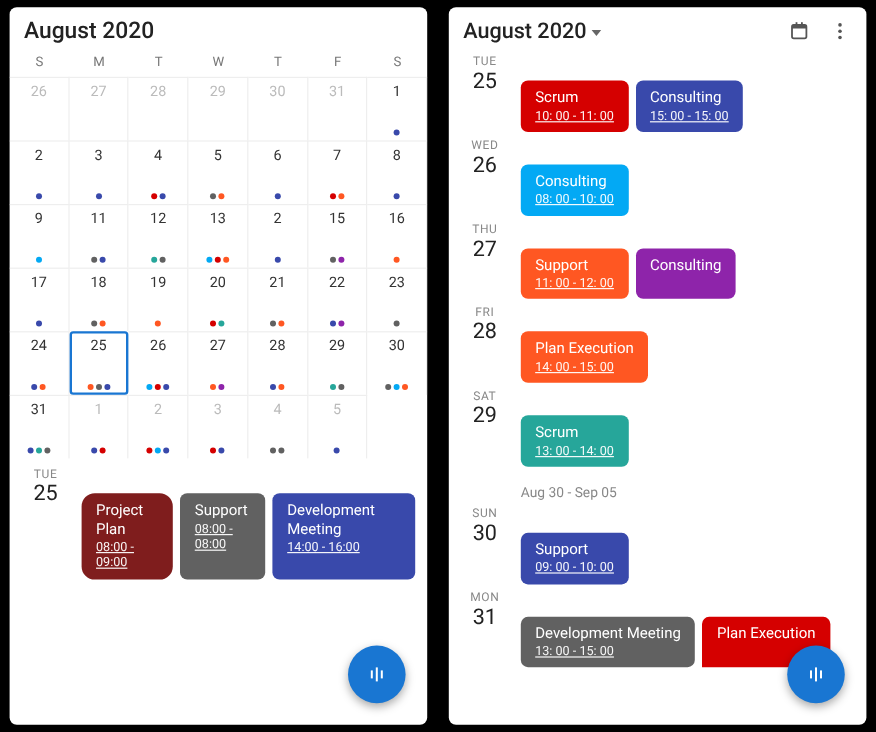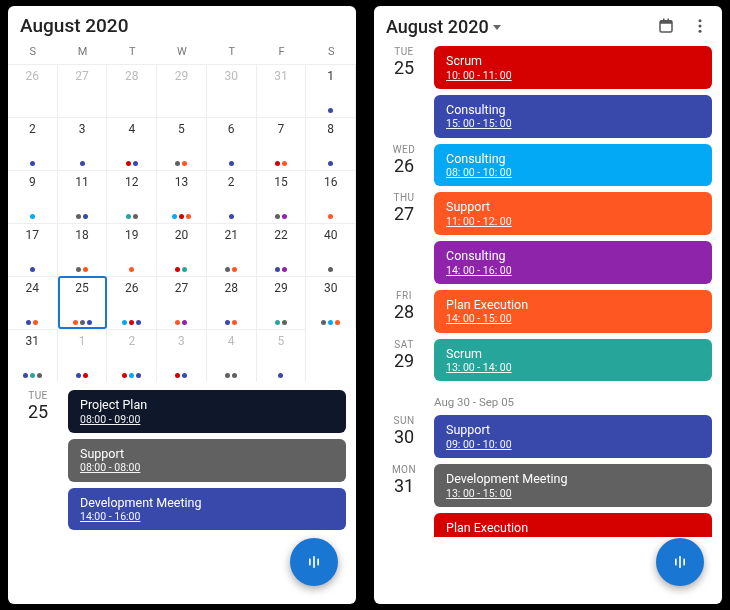--- a/index.html
+++ b/index.html
@@ -96,22 +96,23 @@
     letter-spacing: 0.5px;
   }
   .day-label .dn {
     font-size: 18px;
     color: #222;
     font-weight: 400;
   }
   .events {
     flex: 1;
     display: flex;
-    flex-direction: column;
+    flex-direction: row;
     gap: 6px;
+    margin-top: 21px;
   }
   .event {
     border-radius: 6px;
     padding: 7px 12px;
     color: #fff;
     font-size: 12px;
     line-height: 1.25;
   }
   .event .title { font-size: 12.5px; }
   .event .time  { font-size: 10.5px; opacity: 0.95; text-decoration: underline; }
@@ -338,21 +339,21 @@
         </div>
       </div>
       <div class="cell">
         <div class="num">22</div>
         <div class="dots">
           <div class="dot" style="background: rgb(57, 73, 171);"></div>
           <div class="dot" style="background: rgb(142, 36, 170);"></div>
         </div>
       </div>
       <div class="cell">
-        <div class="num">40</div>
+        <div class="num">23</div>
         <div class="dots">
           <div class="dot" style="background: rgb(97, 97, 97);"></div>
         </div>
       </div>
       <div class="cell">
         <div class="num">24</div>
         <div class="dots">
           <div class="dot" style="background: rgb(57, 73, 171);"></div>
           <div class="dot" style="background: rgb(255, 87, 34);"></div>
         </div>
@@ -446,21 +447,21 @@
         </div>
       </div>
     </div>
   <div class="agenda-left" id="agenda-left">
       <div class="day-row">
         <div class="day-label">
           <div class="wd">TUE</div>
           <div class="dn">25</div>
         </div>
         <div class="events">
-          <div class="event" style="background: #0f172a;">
+          <div class="event" style="background: #7f1d1d; border-radius: 11px;">
             <div class="title">Project Plan</div>
             <div class="time">08:00 - 09:00</div>
           </div>
           <div class="event" style="background: rgb(97, 97, 97);">
             <div class="title">Support</div>
             <div class="time">08:00 - 08:00</div>
           </div>
           <div class="event" style="background: rgb(57, 73, 171);">
             <div class="title">Development Meeting</div>
             <div class="time">14:00 - 16:00</div>
@@ -533,21 +534,20 @@
           <div class="wd">THU</div>
           <div class="dn">27</div>
         </div>
         <div class="events">
           <div class="event" style="background: rgb(255, 87, 34);">
             <div class="title">Support</div>
             <div class="time">11: 00 - 12: 00</div>
           </div>
           <div class="event" style="background: rgb(142, 36, 170);">
             <div class="title">Consulting</div>
-            <div class="time">14: 00 - 16: 00</div>
           </div>
         </div>
       </div>
       <div class="day-row">
         <div class="day-label">
           <div class="wd">FRI</div>
           <div class="dn">28</div>
         </div>
         <div class="events">
           <div class="event" style="background: rgb(255, 87, 34);">

